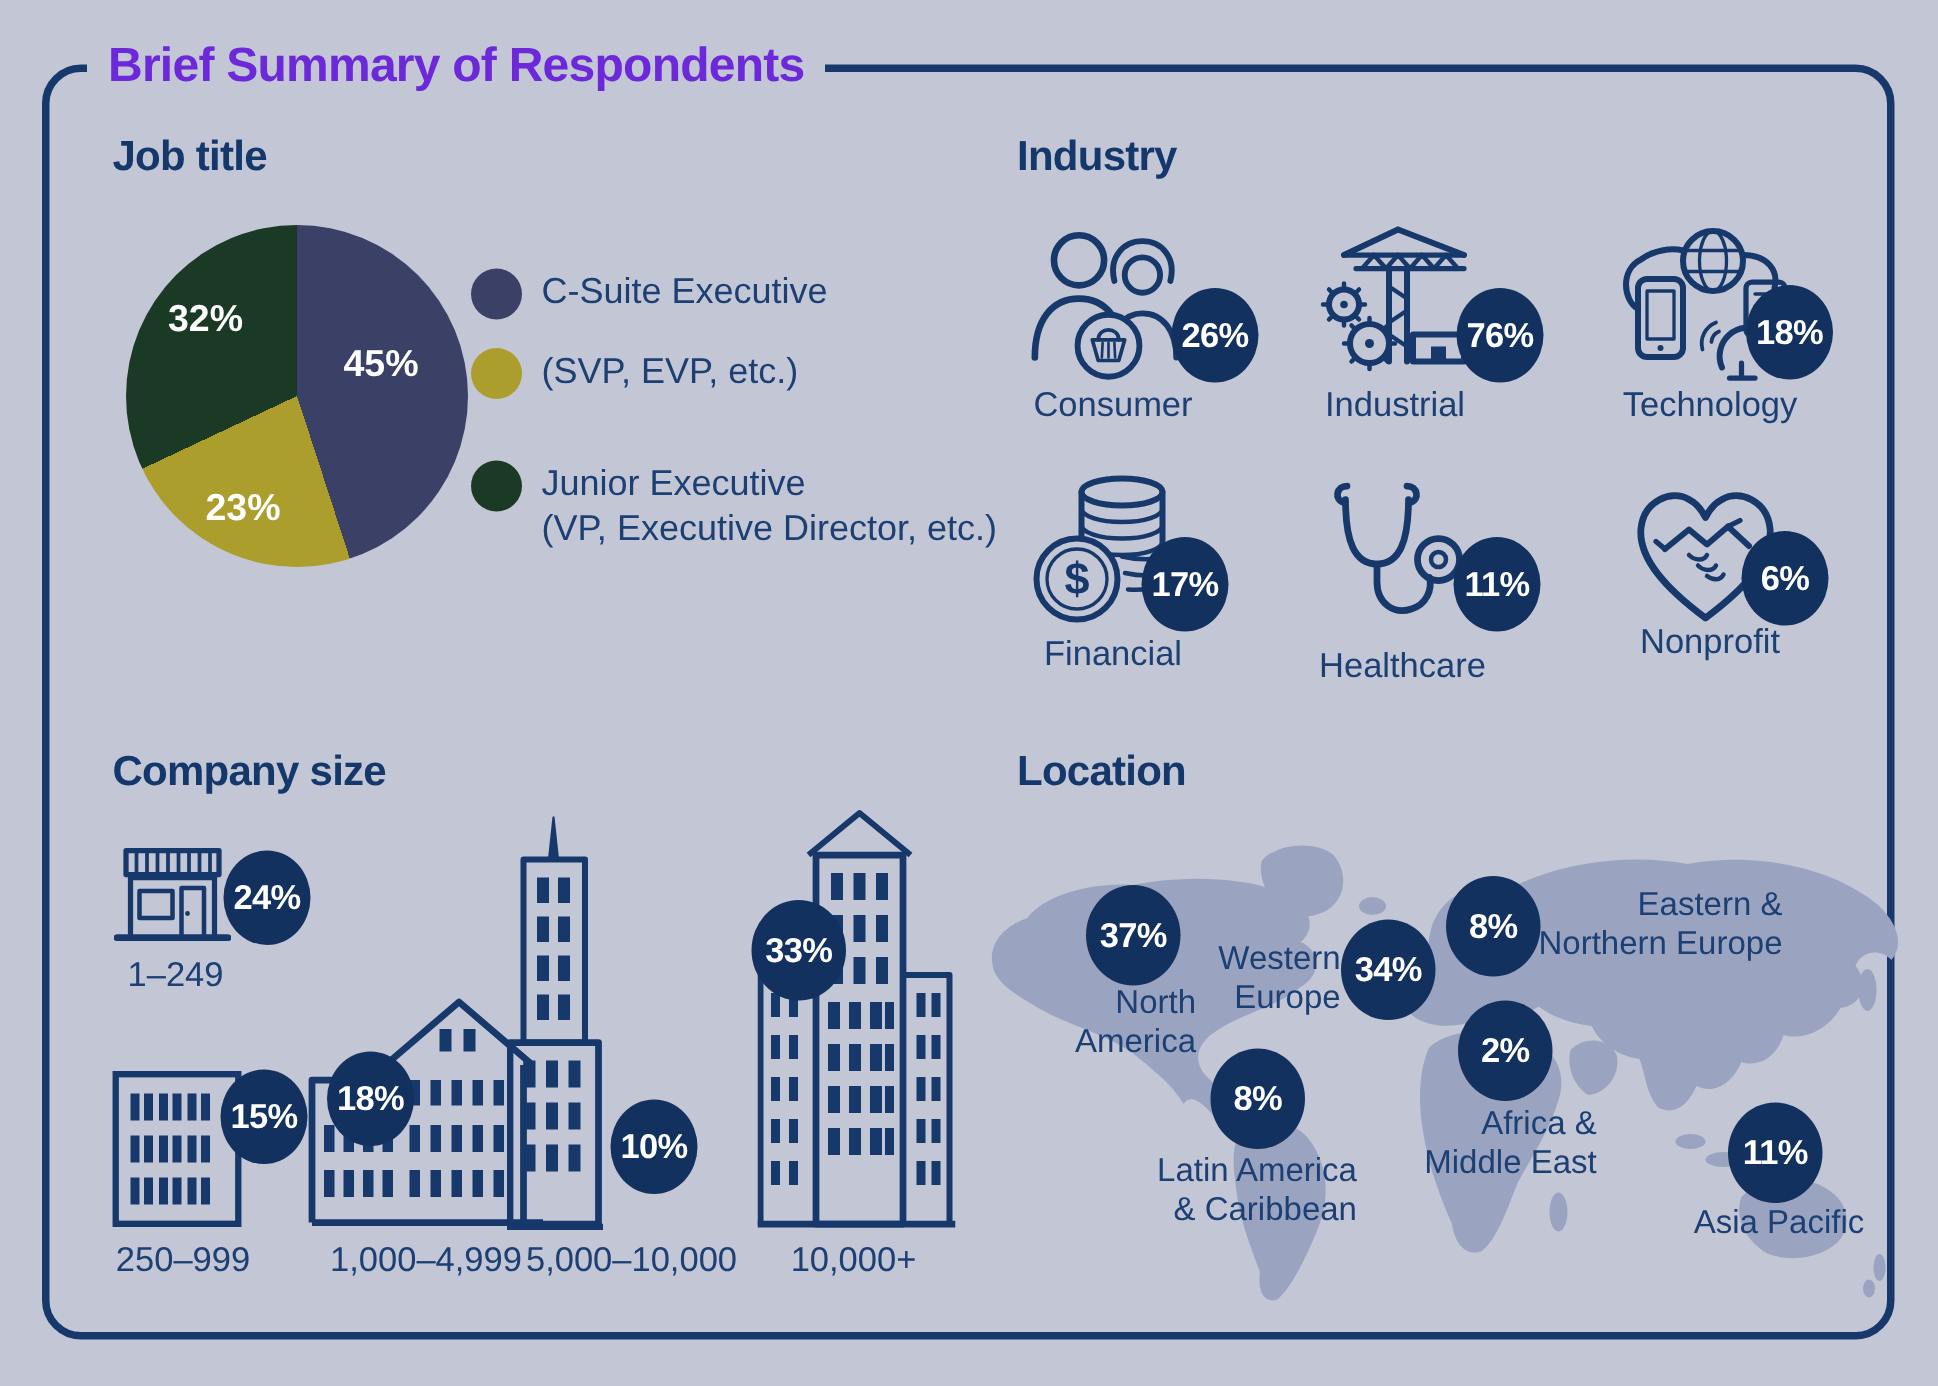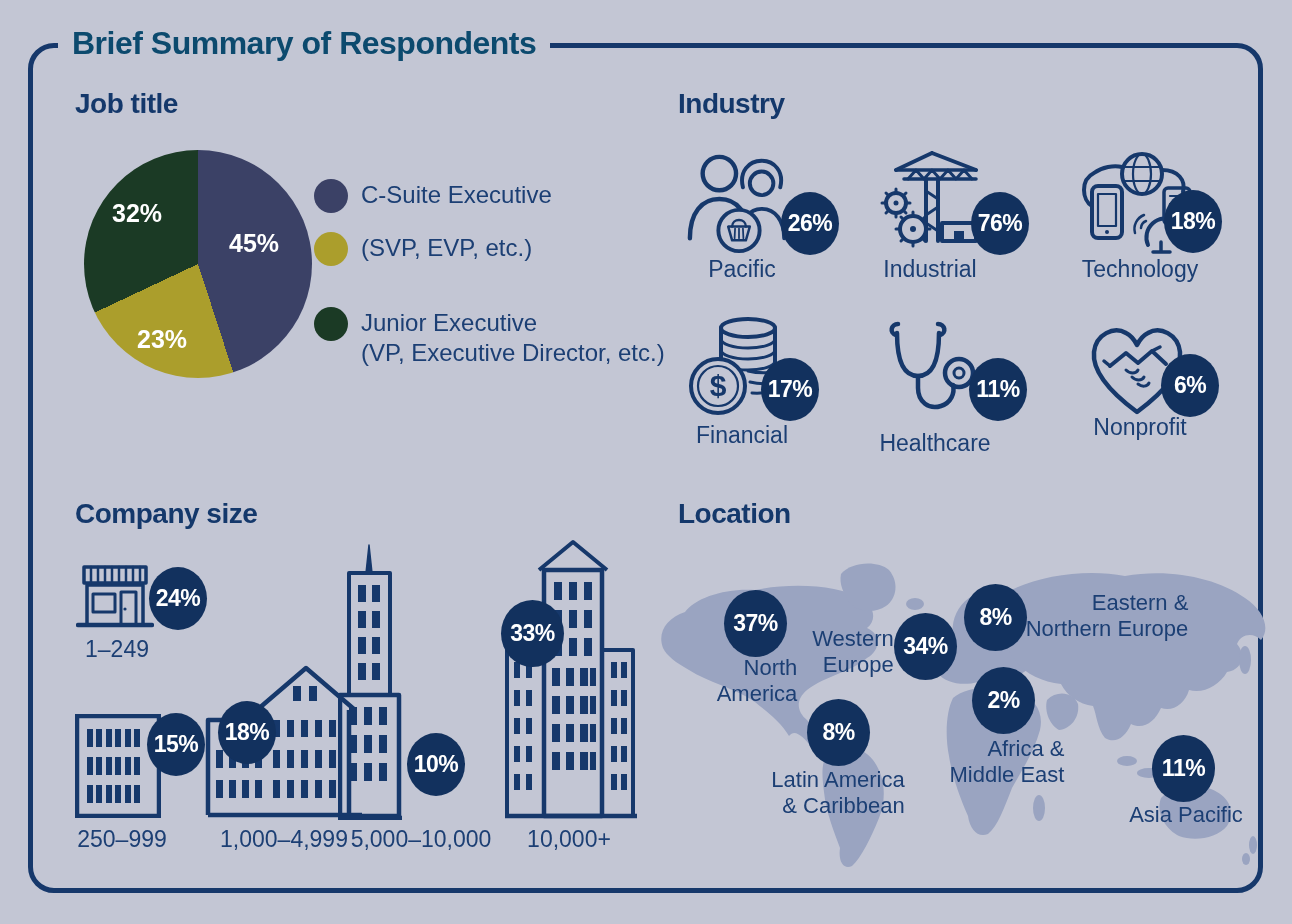--- a/index.html
+++ b/index.html
@@ -12,21 +12,21 @@
     overflow:hidden;
   }
   .stage { position:absolute; inset:0; }
   .frame {
     position:absolute; left:28px; top:43px; width:1235px; height:850px;
     border:5px solid #16386b; border-radius:26px;
   }
   .main-title {
     position:absolute; left:58px; top:25px; z-index:2;
     background:#c3c6d4; padding:0 14px;
-    font-size:32px; font-weight:bold; letter-spacing:-0.5px; color:#0c4a6e;
+    font-size:32px; font-weight:bold; letter-spacing:-0.5px; color:#6d28d9;
     white-space:nowrap;
   }
   .section-heading {
     position:absolute; font-size:28px; font-weight:bold; letter-spacing:-0.5px;
     color:#14386b; white-space:nowrap;
   }
   .h-job { left:75px; top:88px; }
   .h-industry { left:678px; top:88px; }
   .h-company { left:75px; top:498px; }
   .h-location { left:678px; top:498px; }
@@ -129,21 +129,21 @@
     <path d="M10,92 C10,66 22,52 40,52 C58,52 70,66 70,92" stroke-width="4.5"></path>
     <path d="M64,40 C60,24 70,13 83,13 C96,13 106,24 102,40" stroke-width="4"></path>
     <circle cx="83" cy="36" r="12" stroke-width="4"></circle>
     <path d="M62,92 C62,72 71,62 83,62 C97,62 106,74 106,92" stroke-width="4"></path>
     <circle cx="60" cy="84" r="21" fill="#c3c6d4" stroke-width="4"></circle>
     <path d="M53,80 C53,71 67,71 67,80" stroke-width="2.5"></path>
     <path d="M49,80 L71,80 L67,94 L53,94 Z" stroke-width="2.5"></path>
     <path d="M56,82 L55.5,92 M60,82 L60,92 M64,82 L64.5,92" stroke-width="1.8"></path>
   </svg>
   <div class="badge" style="left:781px; top:192px;">26%</div>
-  <div class="ind-label" style="left:652px; top:256px;">Pacific</div>
+  <div class="ind-label" style="left:652px; top:256px;">Consumer</div>
 
   <svg class="ind-icon" style="left:868px; top:143px;" width="128" height="118" viewBox="0 0 128 118" fill="none" stroke="#16386b" stroke-linecap="round" stroke-linejoin="round">
     <path d="M64,10 L28,27 M64,10 L108,27" stroke-width="4"></path>
     <path d="M28,27 L108,27 M36,36 L108,36" stroke-width="3.5"></path>
     <path d="M40,36 L48,27 L56,36 L64,27 L72,36 L80,27 L88,36 L96,27 L104,36" stroke-width="3"></path>
     <path d="M58,36 L58,98 M70,36 L70,98" stroke-width="4"></path>
     <path d="M58,48 L70,56 M70,64 L58,72 M58,80 L70,88" stroke-width="2.8"></path>
     <rect x="74" y="80" width="34" height="18" stroke-width="4"></rect>
     <rect x="86" y="88" width="10" height="10" fill="#16386b" stroke="none"></rect>
     <circle cx="28" cy="60" r="10" stroke-width="4"></circle>

